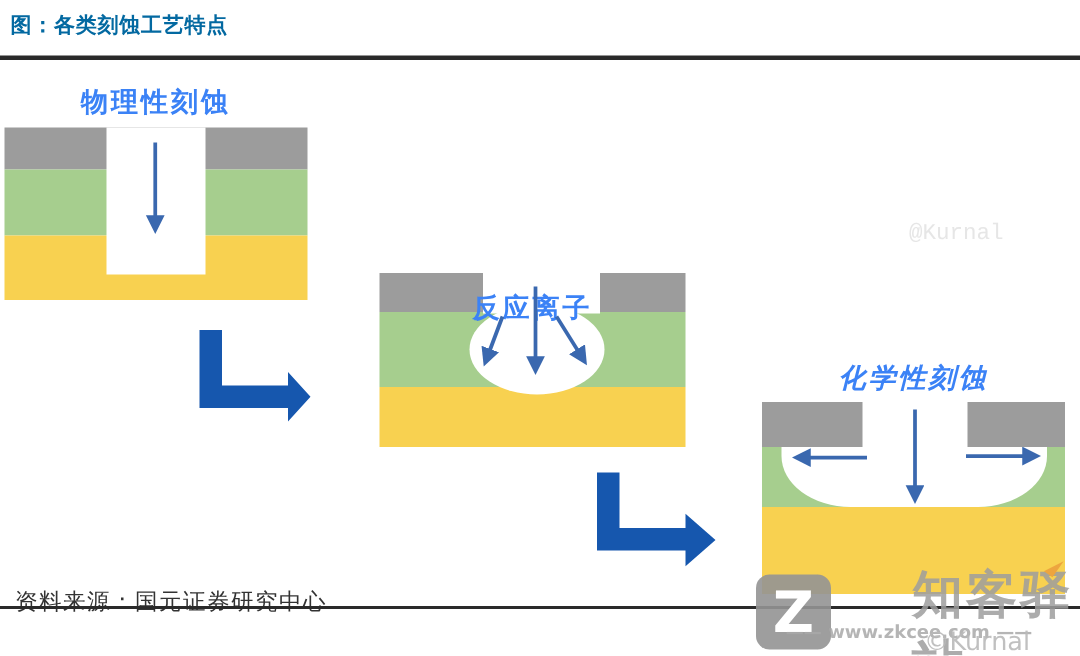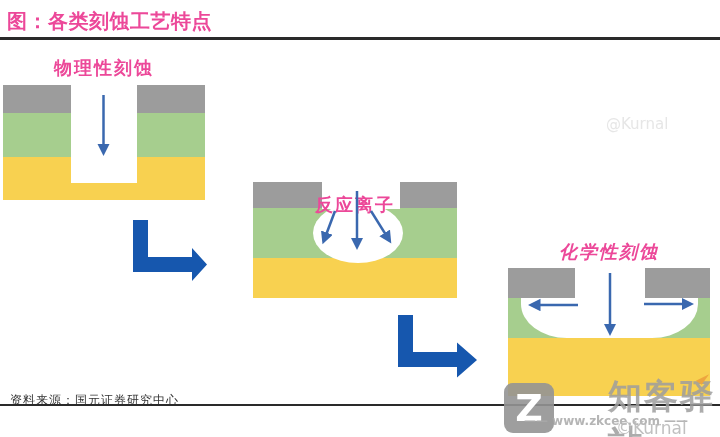--- a/index.html
+++ b/index.html
@@ -1,26 +1,26 @@
 <!DOCTYPE html>
 <html><head>
 <meta charset="utf-8">
 <style>
   html,body{margin:0;padding:0;}
   body{font-family:"DejaVu Sans","Liberation Sans",sans-serif;}
   .canvas{position:relative;width:720px;height:437px;background:#ffffff;overflow:hidden;}
 
-  .title{position:absolute;left:7px;top:8px;font-size:20px;font-weight:bold;
-         color:#ec4899;letter-spacing:0.5px;}
+  .title{position:absolute;left:7px;top:8px;font-size:14px;font-weight:bold;
+         color:#0369a1;letter-spacing:0.5px;}
   .title-rule{position:absolute;left:0;top:37px;width:720px;height:3px;background:#2a2a2a;}
   .bottom-rule{position:absolute;left:0;top:404px;width:720px;height:2px;background:#2a2a2a;z-index:6;}
-  .source{position:absolute;left:10px;top:392px;font-size:12px;color:#333333;
+  .source{position:absolute;left:10px;top:392px;font-size:15px;color:#333333;
           letter-spacing:1px;font-family:Liberation Mono, monospace;}
 
-  .diag-label{position:absolute;font-size:18px;font-weight:bold;color:#ec4899;
+  .diag-label{position:absolute;font-size:18px;font-weight:bold;color:#3b82f6;
               letter-spacing:2px;text-align:center;z-index:2;}
   .block{position:absolute;z-index:1;}
   .layer{position:absolute;left:0;width:100%;}
   .lg{background:#9c9c9c;}
   .lgr{background:#a6ce8e;}
   .ly{background:#f8d150;}
   .white-cut{position:absolute;background:#ffffff;}
 
   .arrows{position:absolute;left:0;top:0;width:720px;height:437px;z-index:3;pointer-events:none;}
   .wm-zbox{position:absolute;left:504px;top:383px;width:50px;height:50px;border-radius:9px;
@@ -28,22 +28,22 @@
            text-align:center;line-height:50px;z-index:7;}
   .wm-name{position:absolute;left:580px;top:374px;font-size:34px;font-weight:bold;
            color:rgba(158,158,158,0.85);letter-spacing:2px;z-index:7;margin-left:28px;}
   .wm-tri{position:absolute;left:699px;top:371px;width:0;height:0;
           border-left:7px solid transparent;border-bottom:13px solid #eda53f;
           transform:rotate(35deg);z-index:7;}
   .wm-url{position:absolute;left:521px;top:414px;width:170px;text-align:center;
           font-size:12px;font-weight:bold;color:rgba(168,168,168,0.85);z-index:7;}
   .wm-credit{position:absolute;left:616px;top:418px;font-size:17px;
              color:rgba(185,185,185,0.9);z-index:8;}
-  .wm-credit-faint{position:absolute;left:606px;top:115px;font-size:15px;
-             color:rgba(205,205,205,0.5);z-index:8;}
+  .wm-credit-faint{position:absolute;left:606px;top:147px;font-size:15px;
+             color:rgba(205,205,205,0.5);z-index:8;font-family:Liberation Mono, monospace;}
 </style>
 </head>
 <body>
 
 <div class="canvas">
 
   <div class="title">图：各类刻蚀工艺特点</div>
   <div class="title-rule"></div>
 
   <div class="diag-label" style="left:3px;top:56px;width:202px;">物理性刻蚀</div>

